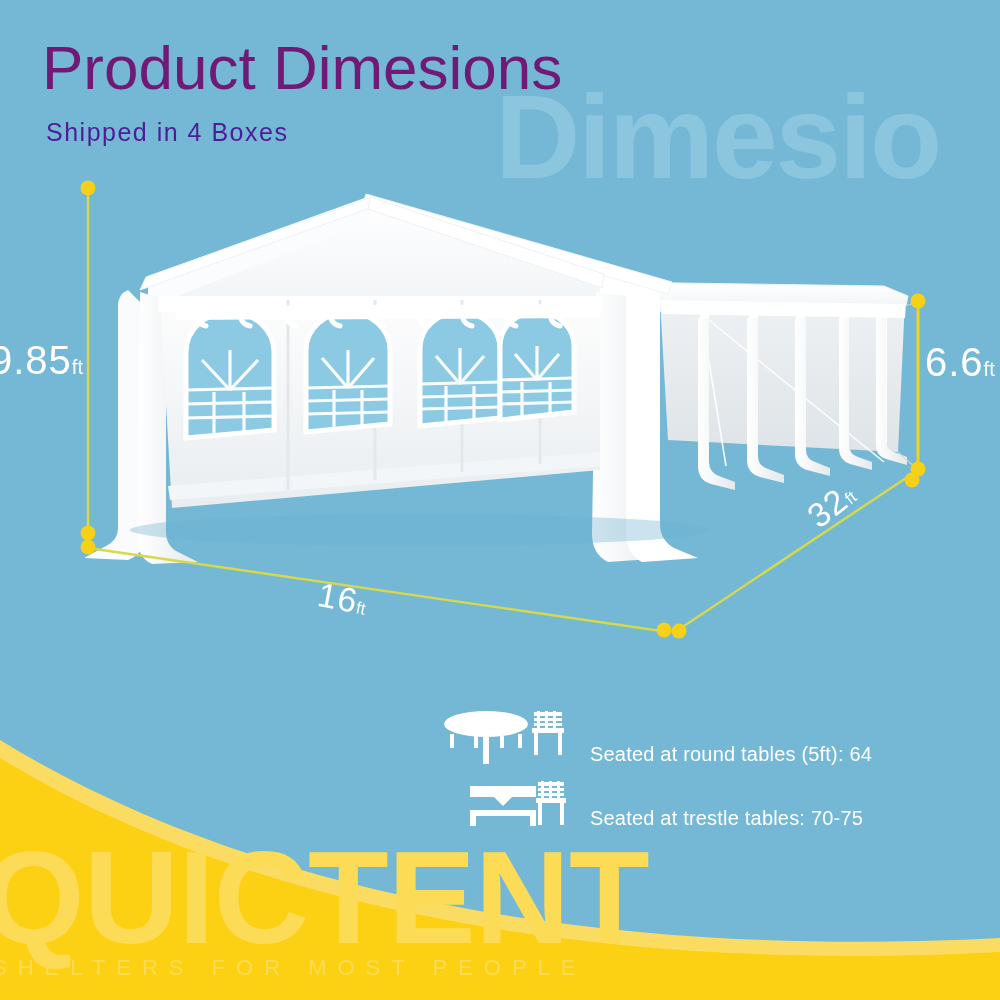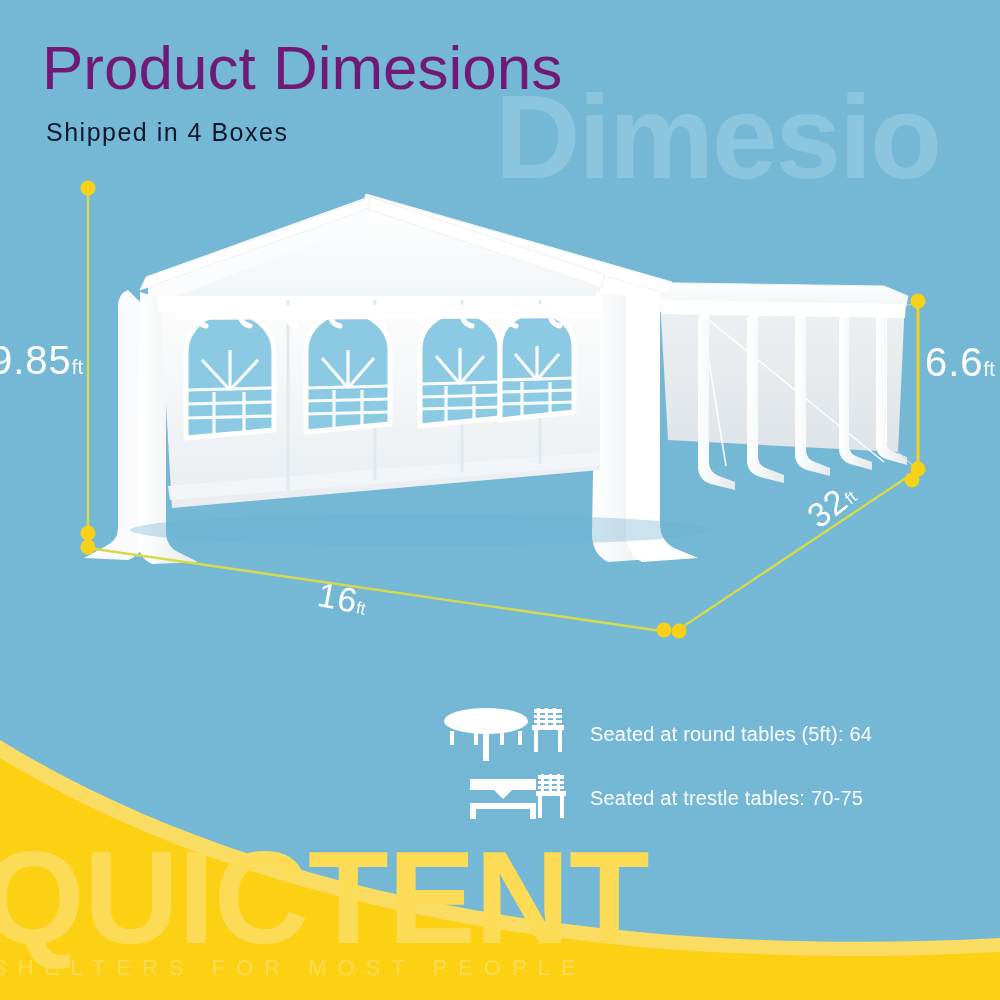--- a/index.html
+++ b/index.html
@@ -24,41 +24,41 @@
   }
 
   
   .page-title{
     position:absolute;left:42px;top:34px;
     font-size:62px;font-weight:normal;color:#701a75;
     letter-spacing:0px;white-space:nowrap;line-height:1.1;
   }
   .page-subtitle{
     position:absolute;left:46px;top:118px;
-    font-size:25px;color:#0f172a;letter-spacing:1.5px;white-space:nowrap;
+    font-size:25px;color:#4c1d95;letter-spacing:1.5px;white-space:nowrap;
   }
 
   
   .dim-label{
     position:absolute;color:#ffffff;white-space:nowrap;
     font-weight:300;
   }
   .dim-num{font-size:40px;letter-spacing:1px;}
   .dim-unit{font-size:20px;}
 
   #dim-height-left{left:-10px;top:338px;}
   #dim-height-right{left:925px;top:340px;}
   #dim-width-front{left:322px;top:575px;transform:rotate(11deg);transform-origin:left top;}
   #dim-depth-side{left:800px;top:505px;transform:rotate(-38deg);transform-origin:left top;}
   #dim-width-front .dim-num,#dim-depth-side .dim-num{font-size:34px;}
   #dim-width-front .dim-unit,#dim-depth-side .dim-unit{font-size:17px;}
 
   
   .capacity-list{position:absolute;left:440px;top:702px;width:560px;}
-  .capacity-row{display:flex;align-items:center;height:64px;}
+  .capacity-row{display:flex;align-items:flex-end;height:64px;}
   .capacity-icon{width:140px;display:flex;justify-content:flex-end;align-items:center;padding-right:18px;box-sizing:border-box;}
   .capacity-text{font-size:20px;color:#ffffff;white-space:nowrap;letter-spacing:.2px;}
   .capacity-row.row-round .capacity-icon{width:150px;}
   .capacity-row.row-trestle .capacity-icon{width:150px;}
   .capacity-row.row-standing .capacity-icon{width:150px;}
 
   
   #footer{position:absolute;left:0;top:700px;width:1000px;height:300px;}
   .brand-watermark{
     position:absolute;left:-18px;top:832px;

